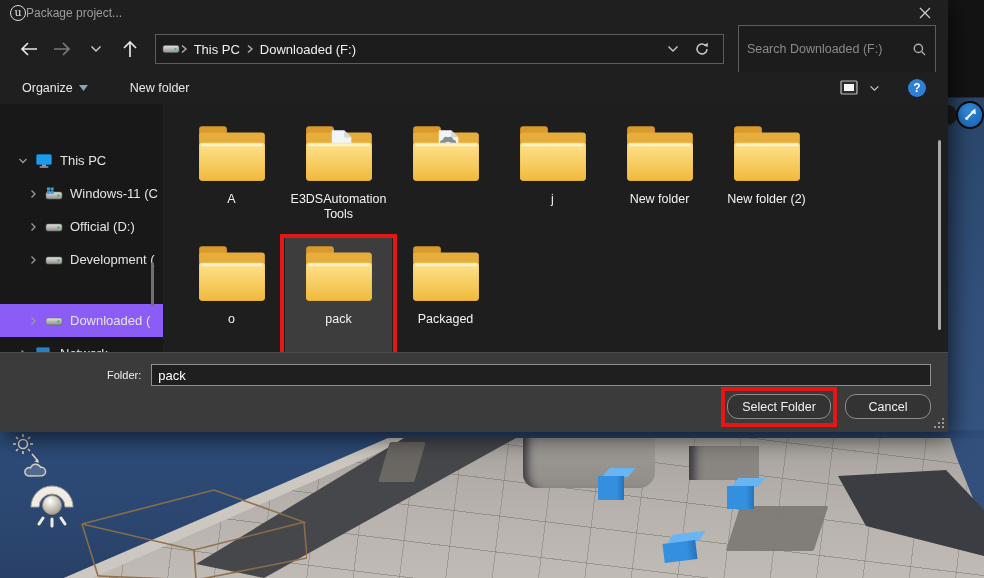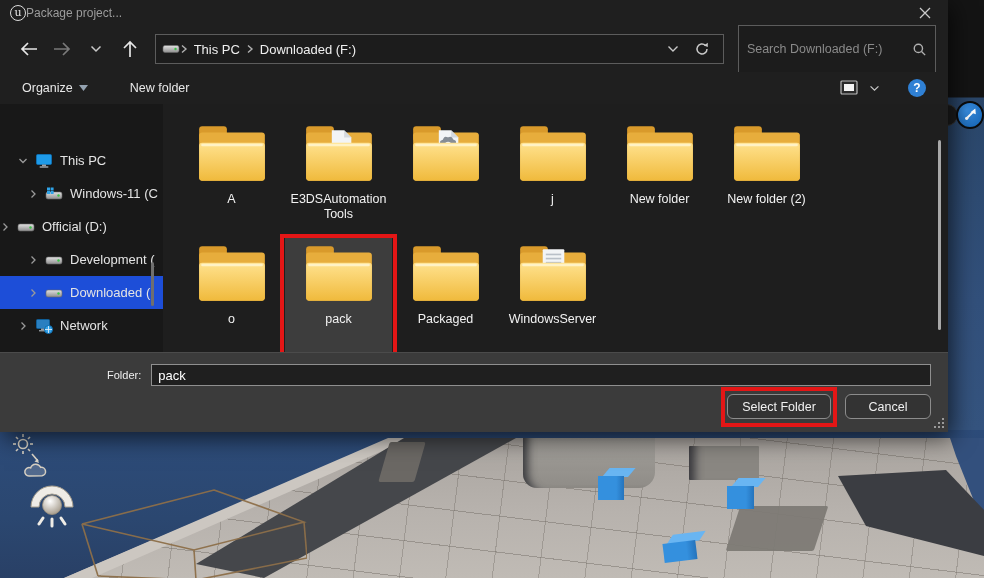--- a/index.html
+++ b/index.html
@@ -83,42 +83,42 @@
   .cmd-item { color:#e8e8e8; font-size:12.5px; display:flex; align-items:center; gap:6px;text-align:right; }
   .cmd-newfolder { margin-left:42px; }
   .cmd-right { margin-left:auto; display:flex; align-items:center; gap:10px; }
   .help-btn { width:18px; height:18px; border-radius:50%; background:#2f80d4; color:#fff;
     font-size:12px; font-weight:bold; display:flex; align-items:center; justify-content:center; margin-left:18px; }
 
   .body { flex:1; display:flex; position:relative; background:#1e1e1e; overflow:hidden; }
   .sidebar { width:163px; background:#181818; position:relative; padding-top:40px; flex:none; }
   .side-row { height:33px; display:flex; align-items:center; color:#e4e4e4; font-size:13px;
     gap:7px; white-space:nowrap; overflow:hidden; }
-  .side-row.sel { background:#1d4ed8; }
+  .side-row.sel { background:#8b5cf6;margin-top:28px; }
   .side-chev { width:10px; flex:none; display:flex; }
   .side-ico { flex:none; display:flex; }
   .side-scroll { position:absolute; left:151px; top:158px; width:3px; height:44px; background:#6f6f6f; border-radius:2px; }
 
   .filegrid { flex:1; position:relative; padding:14px 0 0 15px; background:#1e1e1e; }
   .file-row { display:flex; }
   .tile { width:107px; height:120px; display:flex; flex-direction:column; align-items:center;
     padding-top:6px; position:relative; }
   .tile.sel { background:#3d3d3d; }
   .tile-label { margin-top:6px; color:#f2f2f2; font-size:12.5px; line-height:15px; text-align:center; }
   .red-box { position:absolute; left:-5px; right:-5px; top:-4px; bottom:-8px;
     border:4px solid #e41616; z-index:8; pointer-events:none; }
   .grid-scroll { position:absolute; right:7px; top:36px; width:3px; height:190px; background:#a8a8a8; border-radius:2px; }
 
   .footer { height:80px; background:#3b3b3b; border-top:1px solid #4b4b4b; padding:11px 17px 0 107px; }
   .folder-row { display:flex; align-items:center; }
   .folder-label { color:#f0f0f0; font-size:11px; margin-right:10px; }
   .folder-input { flex:1; height:22px; background:#1f1f1f; border:1px solid #8f8f8f;
     color:#fff; font-size:13px; padding:0 6px; font-family:"Liberation Sans",sans-serif; outline:none; }
   .btn-row { display:flex; justify-content:flex-end; gap:14px; margin-top:8px; }
-  .dlg-btn { height:25px; background:#333; border:1px solid #8c8c8c; border-radius:6px;
+  .dlg-btn { height:25px; background:#333; border:1px solid #8c8c8c; border-radius:11px;
     color:#f0f0f0; font-size:12.5px; padding:0 14px; font-family:"Liberation Sans",sans-serif; position:relative; }
   .btn-select { min-width:104px; }
   .btn-cancel { min-width:86px; }
   .btn-redbox { position:absolute; left:-7px; right:-7px; top:-8px; bottom:-9px;
     border:4px solid #e41616; pointer-events:none; }
   .resize-grip { position:absolute; right:3px; bottom:3px; }
 </style>
 </head>
 <body>
 
@@ -339,21 +339,21 @@
                   <g fill="#2ea3e8">
                     <rect x="2" y="0.5" width="3" height="3"></rect>
                     <rect x="5.6" y="0.5" width="3" height="3"></rect>
                     <rect x="2" y="4" width="3" height="3"></rect>
                     <rect x="5.6" y="4" width="3" height="3"></rect>
                   </g>
                 </svg>
               </span>
               <span>Windows-11 (C</span>
             </div>
-            <div class="side-row" style="">
+            <div class="side-row" style="padding-left: 28px;">
               <span class="side-chev">
                 <svg width="10" height="10" viewBox="0 0 10 10">
                   <path d="M3.5 1.5 L7 5 L3.5 8.5" stroke="#9a9a9a" stroke-width="1.3" fill="none"></path>
                 </svg>
               </span>
               <span class="side-ico">
                 <svg width="18" height="12" viewBox="0 0 18 12">
                   <rect x="1" y="3" width="16" height="7" rx="2" fill="url(#dgrad)" stroke="#6a6a6a" stroke-width="0.6"></rect>
                   <circle cx="13.5" cy="6.5" r="1.2" fill="#3ec24a"></circle>
                 </svg>
@@ -495,37 +495,20 @@
                 <div class="red-box"></div>
               </div>
               <div class="tile">
                 <svg width="76" height="62" viewBox="0 0 74 58">
                   <rect x="5" y="1" width="27" height="15" rx="3" fill="#d99a2b"></rect>
                   <rect x="5" y="7" width="64" height="47" rx="3" fill="#e7ad3c"></rect>
                   <rect x="5" y="17" width="64" height="37" rx="3" fill="url(#fgrad)"></rect>
                   <rect x="7" y="18" width="60" height="2.4" rx="1.2" fill="#fff6d4" opacity="0.8"></rect>
                 </svg>
                 <div class="tile-label">Packaged</div>
-              </div>
-              <div class="tile">
-                <svg width="76" height="62" viewBox="0 0 74 58">
-                  <rect x="5" y="1" width="27" height="15" rx="3" fill="#d99a2b"></rect>
-                  <rect x="5" y="7" width="64" height="47" rx="3" fill="#e7ad3c"></rect>
-                  <rect x="27" y="4" width="21" height="25" rx="1" fill="#f2f4f6"></rect>
-                  <g stroke="#b9c0c8" stroke-width="1.6">
-                    <line x1="30" y1="9" x2="45" y2="9"></line>
-                    <line x1="30" y1="13" x2="45" y2="13"></line>
-                    <line x1="30" y1="17" x2="45" y2="17"></line>
-                    <line x1="30" y1="21" x2="45" y2="21"></line>
-                    <line x1="30" y1="25" x2="45" y2="25"></line>
-                  </g>
-                  <rect x="5" y="17" width="64" height="37" rx="3" fill="url(#fgrad)"></rect>
-                  <rect x="7" y="18" width="60" height="2.4" rx="1.2" fill="#fff6d4" opacity="0.8"></rect>
-                </svg>
-                <div class="tile-label">WindowsServer</div>
               </div>
             </div>
           </div>
       </div>
       <div class="grid-scroll"></div>
     </div>
 
     <div class="footer">
       <div class="folder-row">
         <span class="folder-label">Folder:</span>

